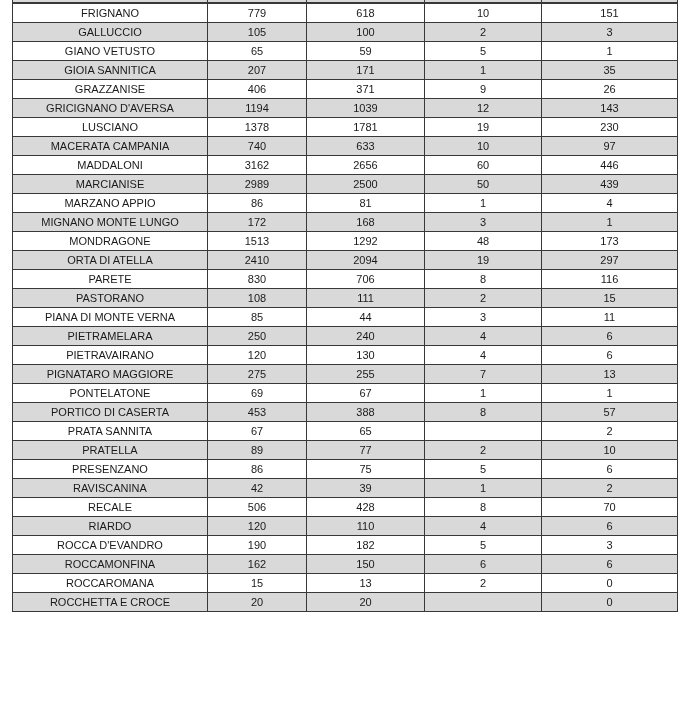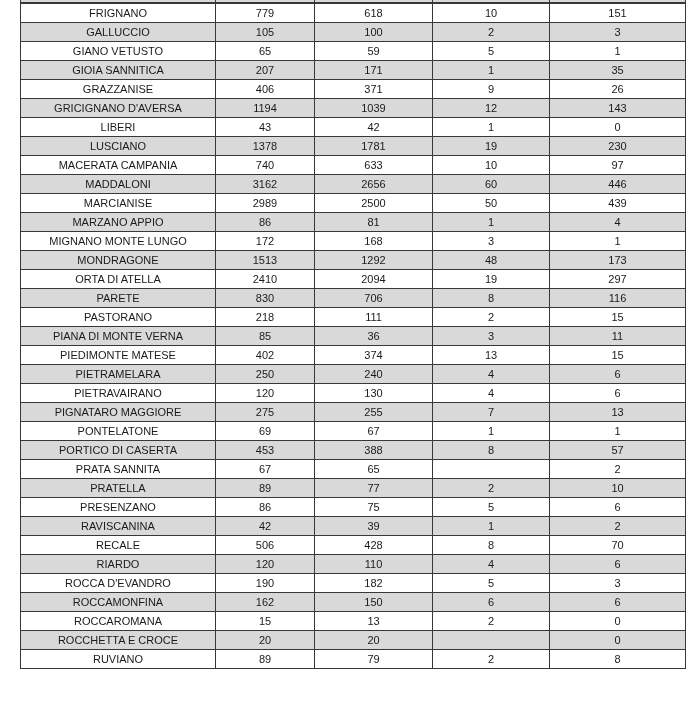--- a/index.html
+++ b/index.html
@@ -7,21 +7,21 @@
     padding: 0;
     background: #ffffff;
   }
   body {
     width: 690px;
     height: 712px;
     overflow: hidden;
     font-family: "Liberation Sans", sans-serif;
   }
   .page {
-    padding-left: 20px;
+    padding-left: 12px;
   }
   table.data-table {
     border-collapse: collapse;
     table-layout: fixed;
     width: 665px;
   }
   table.data-table td {
     border: 1px solid #383838;
     text-align: center;
     vertical-align: middle;
@@ -105,27 +105,20 @@
           <td>26</td>
         </tr>
         <tr>
           <td>GRICIGNANO D'AVERSA</td>
           <td>1194</td>
           <td>1039</td>
           <td>12</td>
           <td>143</td>
         </tr>
         <tr>
-          <td>LIBERI</td>
-          <td>43</td>
-          <td>42</td>
-          <td>1</td>
-          <td>0</td>
-        </tr>
-        <tr>
           <td>LUSCIANO</td>
           <td>1378</td>
           <td>1781</td>
           <td>19</td>
           <td>230</td>
         </tr>
         <tr>
           <td>MACERATA CAMPANIA</td>
           <td>740</td>
           <td>633</td>
@@ -176,38 +169,31 @@
         </tr>
         <tr>
           <td>PARETE</td>
           <td>830</td>
           <td>706</td>
           <td>8</td>
           <td>116</td>
         </tr>
         <tr>
           <td>PASTORANO</td>
-          <td>218</td>
+          <td>108</td>
           <td>111</td>
           <td>2</td>
           <td>15</td>
         </tr>
         <tr>
           <td>PIANA DI MONTE VERNA</td>
           <td>85</td>
-          <td>36</td>
+          <td>44</td>
           <td>3</td>
           <td>11</td>
-        </tr>
-        <tr>
-          <td>PIEDIMONTE MATESE</td>
-          <td>402</td>
-          <td>374</td>
-          <td>13</td>
-          <td>15</td>
         </tr>
         <tr>
           <td>PIETRAMELARA</td>
           <td>250</td>
           <td>240</td>
           <td>4</td>
           <td>6</td>
         </tr>
         <tr>
           <td>PIETRAVAIRANO</td>
@@ -300,22 +286,15 @@
           <td>2</td>
           <td>0</td>
         </tr>
         <tr>
           <td>ROCCHETTA E CROCE</td>
           <td>20</td>
           <td>20</td>
           <td></td>
           <td>0</td>
         </tr>
-        <tr>
-          <td>RUVIANO</td>
-          <td>89</td>
-          <td>79</td>
-          <td>2</td>
-          <td>8</td>
-        </tr>
       </tbody>
   </table>
 </div>
 
 </body></html>

